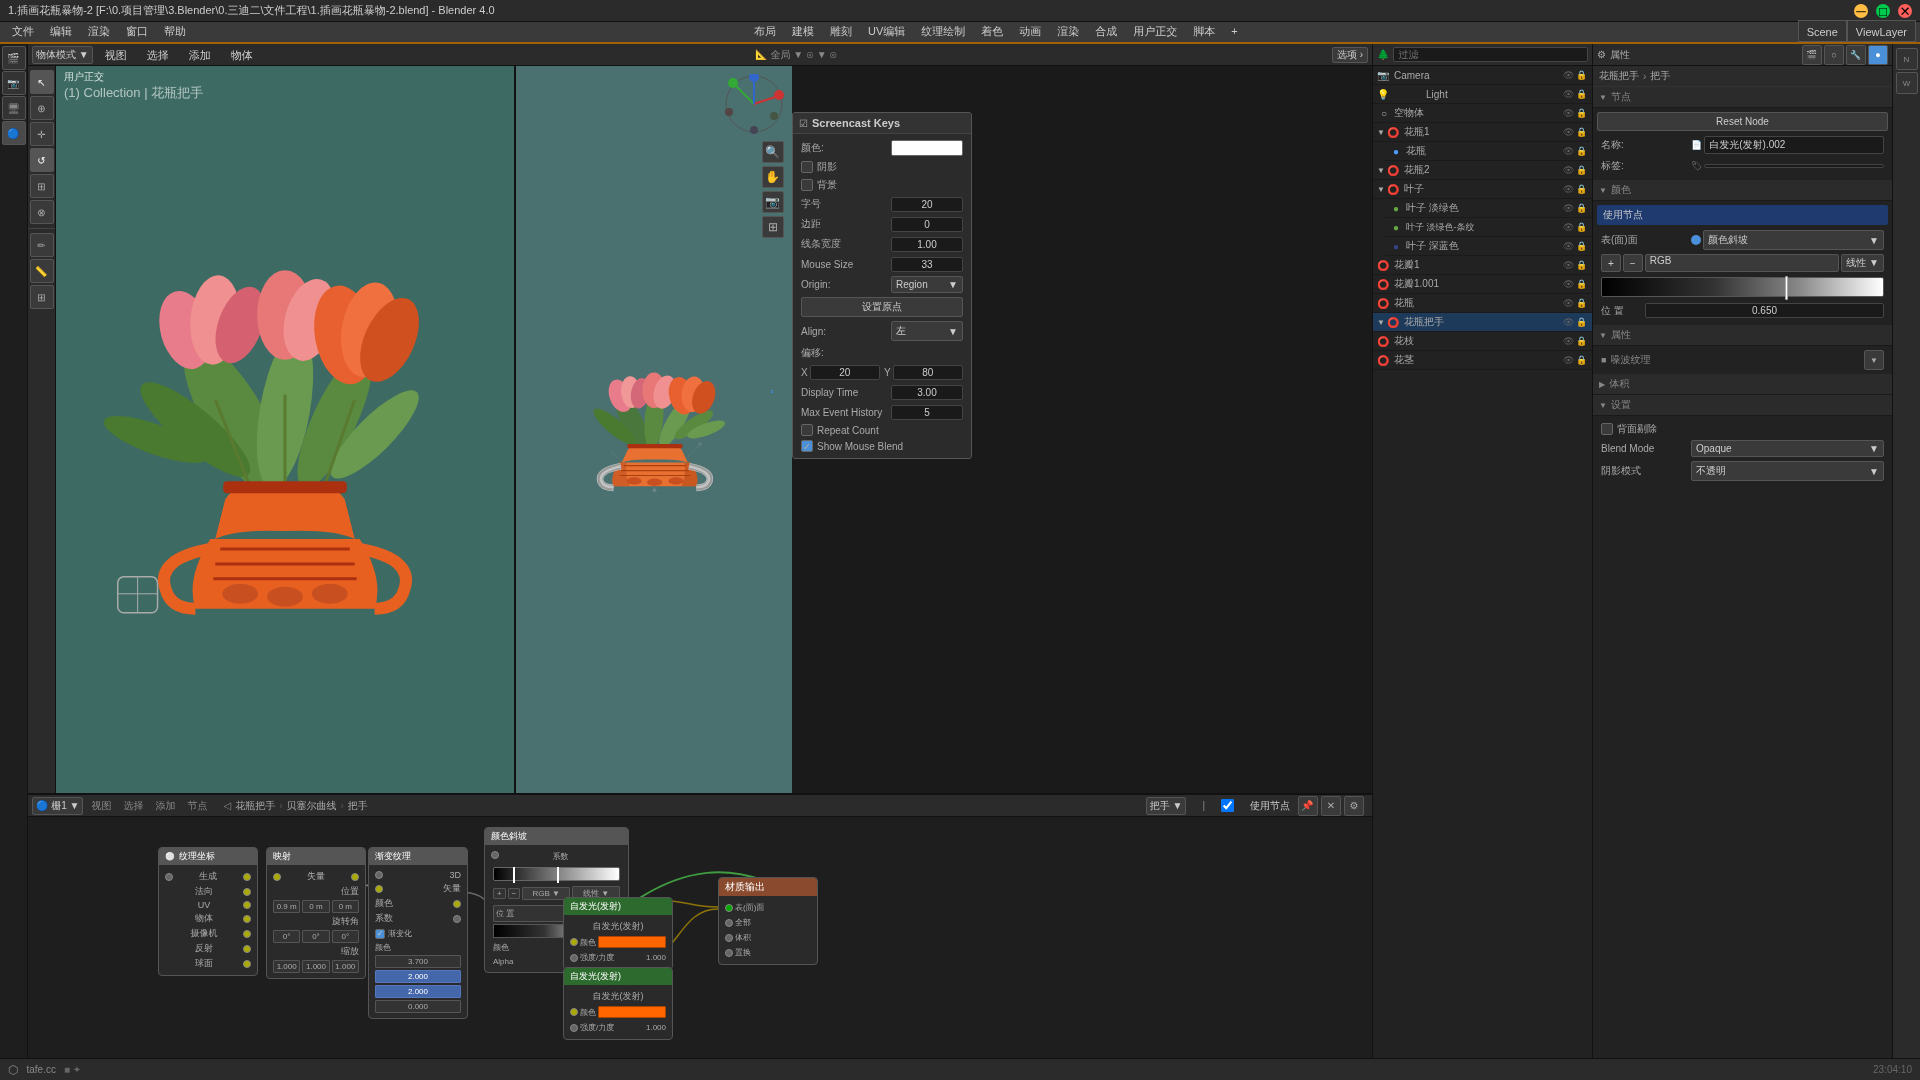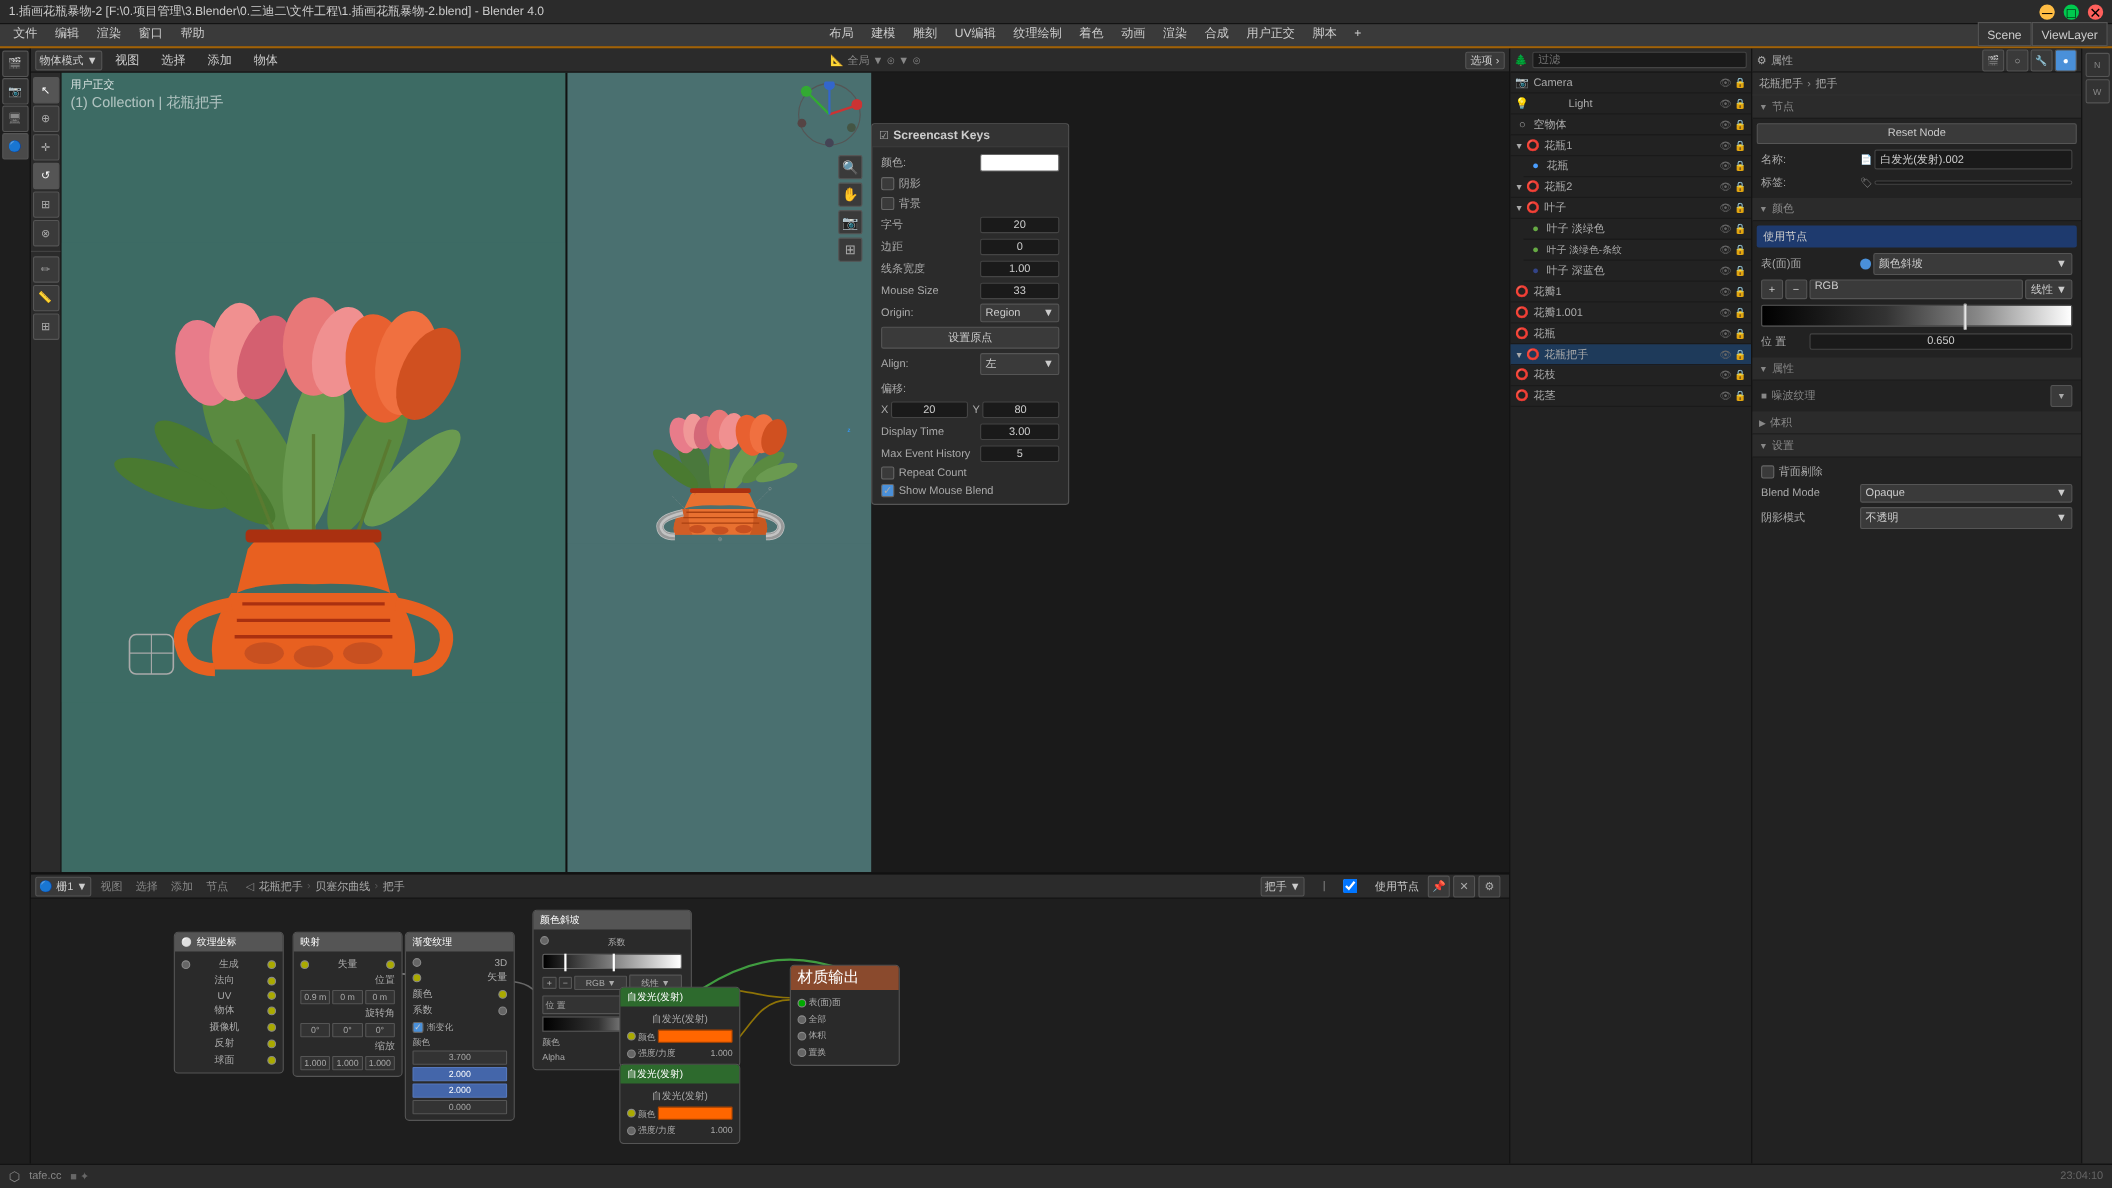--- a/index.html
+++ b/index.html
@@ -982,21 +982,21 @@
               <div style="display:flex; align-items:center; gap:2px; padding:2px;">
                 <div class="node-socket grey"></div>
                 <span style="font-size:8px; color:#aaa; flex:1;">强度/力度</span>
                 <span style="font-size:8px; color:#aaa;">1.000</span>
               </div>
             </div>
           </div>
 
           <div class="node" style="left:690px; top:60px; width:95px;">
             <div class="node-header orange">
-              <span style="font-size:14px;">材质输出</span>
+              <span style="font-size:10px;">材质输出</span>
             </div>
             <div class="node-body">
               <div style="display:flex; align-items:center; gap:2px; padding:2px;">
                 <div class="node-socket green-s"></div>
                 <span style="font-size:8px; color:#aaa;">表(面)面</span>
               </div>
               <div style="display:flex; align-items:center; gap:2px; padding:2px;">
                 <div class="node-socket grey"></div>
                 <span style="font-size:8px; color:#aaa;">全部</span>
               </div>

